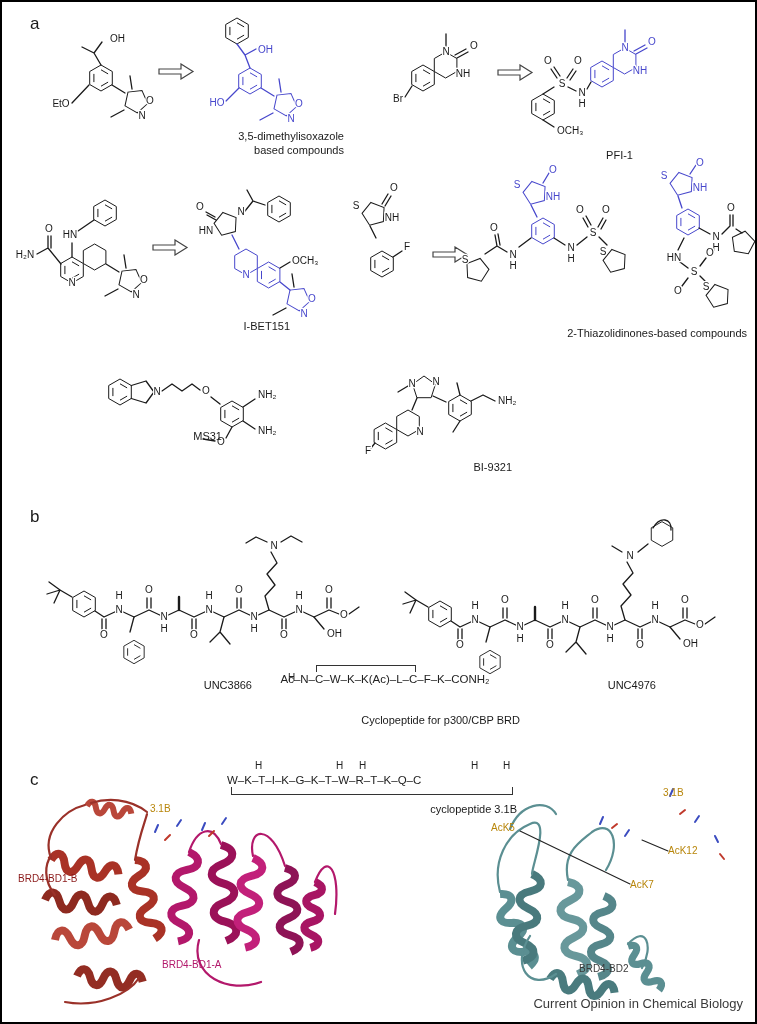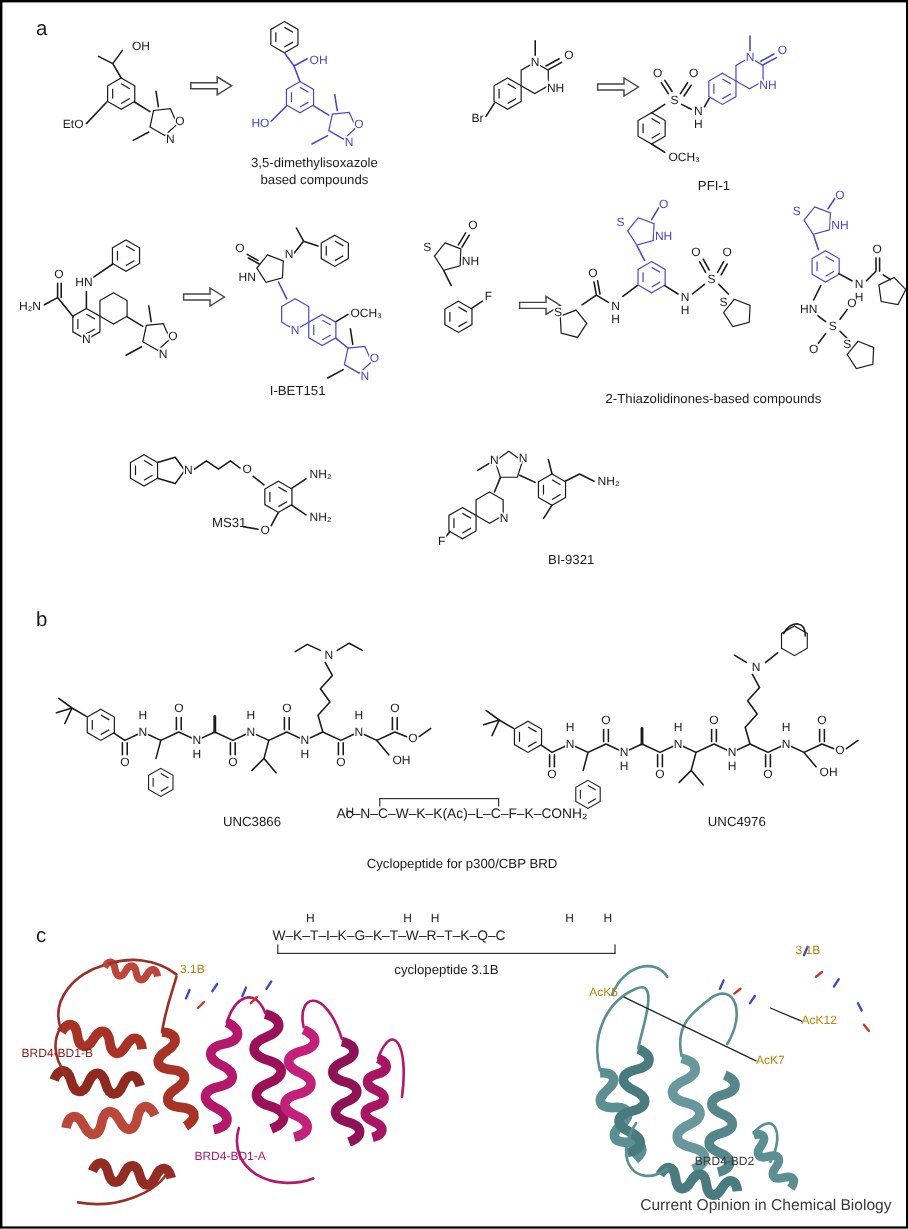--- a/index.html
+++ b/index.html
@@ -1,20 +1,20 @@
 <!DOCTYPE html>
 <html><head>
 <meta charset="utf-8">
 <style>
   html,body{margin:0;padding:0;background:#e8e8e8}
   .fig{position:relative;width:757px;height:1024px;background:#fff;border:2px solid #000;
        box-sizing:border-box;font-family:"Liberation Sans",sans-serif;color:#1a1a1a;overflow:hidden}
   .abs{position:absolute}
   .panel-letter{position:absolute;font-size:17px;color:#1a1a1a}
-  .cap{position:absolute;font-size:11px;line-height:1.25;text-align:center;color:#1a1a1a}
+  .cap{position:absolute;font-size:11px;line-height:1.25;text-align:right;color:#1a1a1a}
   .mol{position:absolute;overflow:visible}
   .mol path{fill:none;stroke:currentColor;stroke-width:1.3;stroke-linecap:round;stroke-linejoin:round}
   .mol .wedge{stroke-width:2.4}
   .mol text{font-size:10px;text-anchor:middle;fill:currentColor;stroke:#fff;stroke-width:2.6px;
             paint-order:stroke;font-family:"Liberation Sans",sans-serif}
   .mol text.ta-s{text-anchor:start}
   .blue{color:#4747cc}
   .blk{color:#1a1a1a}
   .prot{position:absolute;overflow:visible}
   .prot path{fill:none;stroke-linecap:round}

